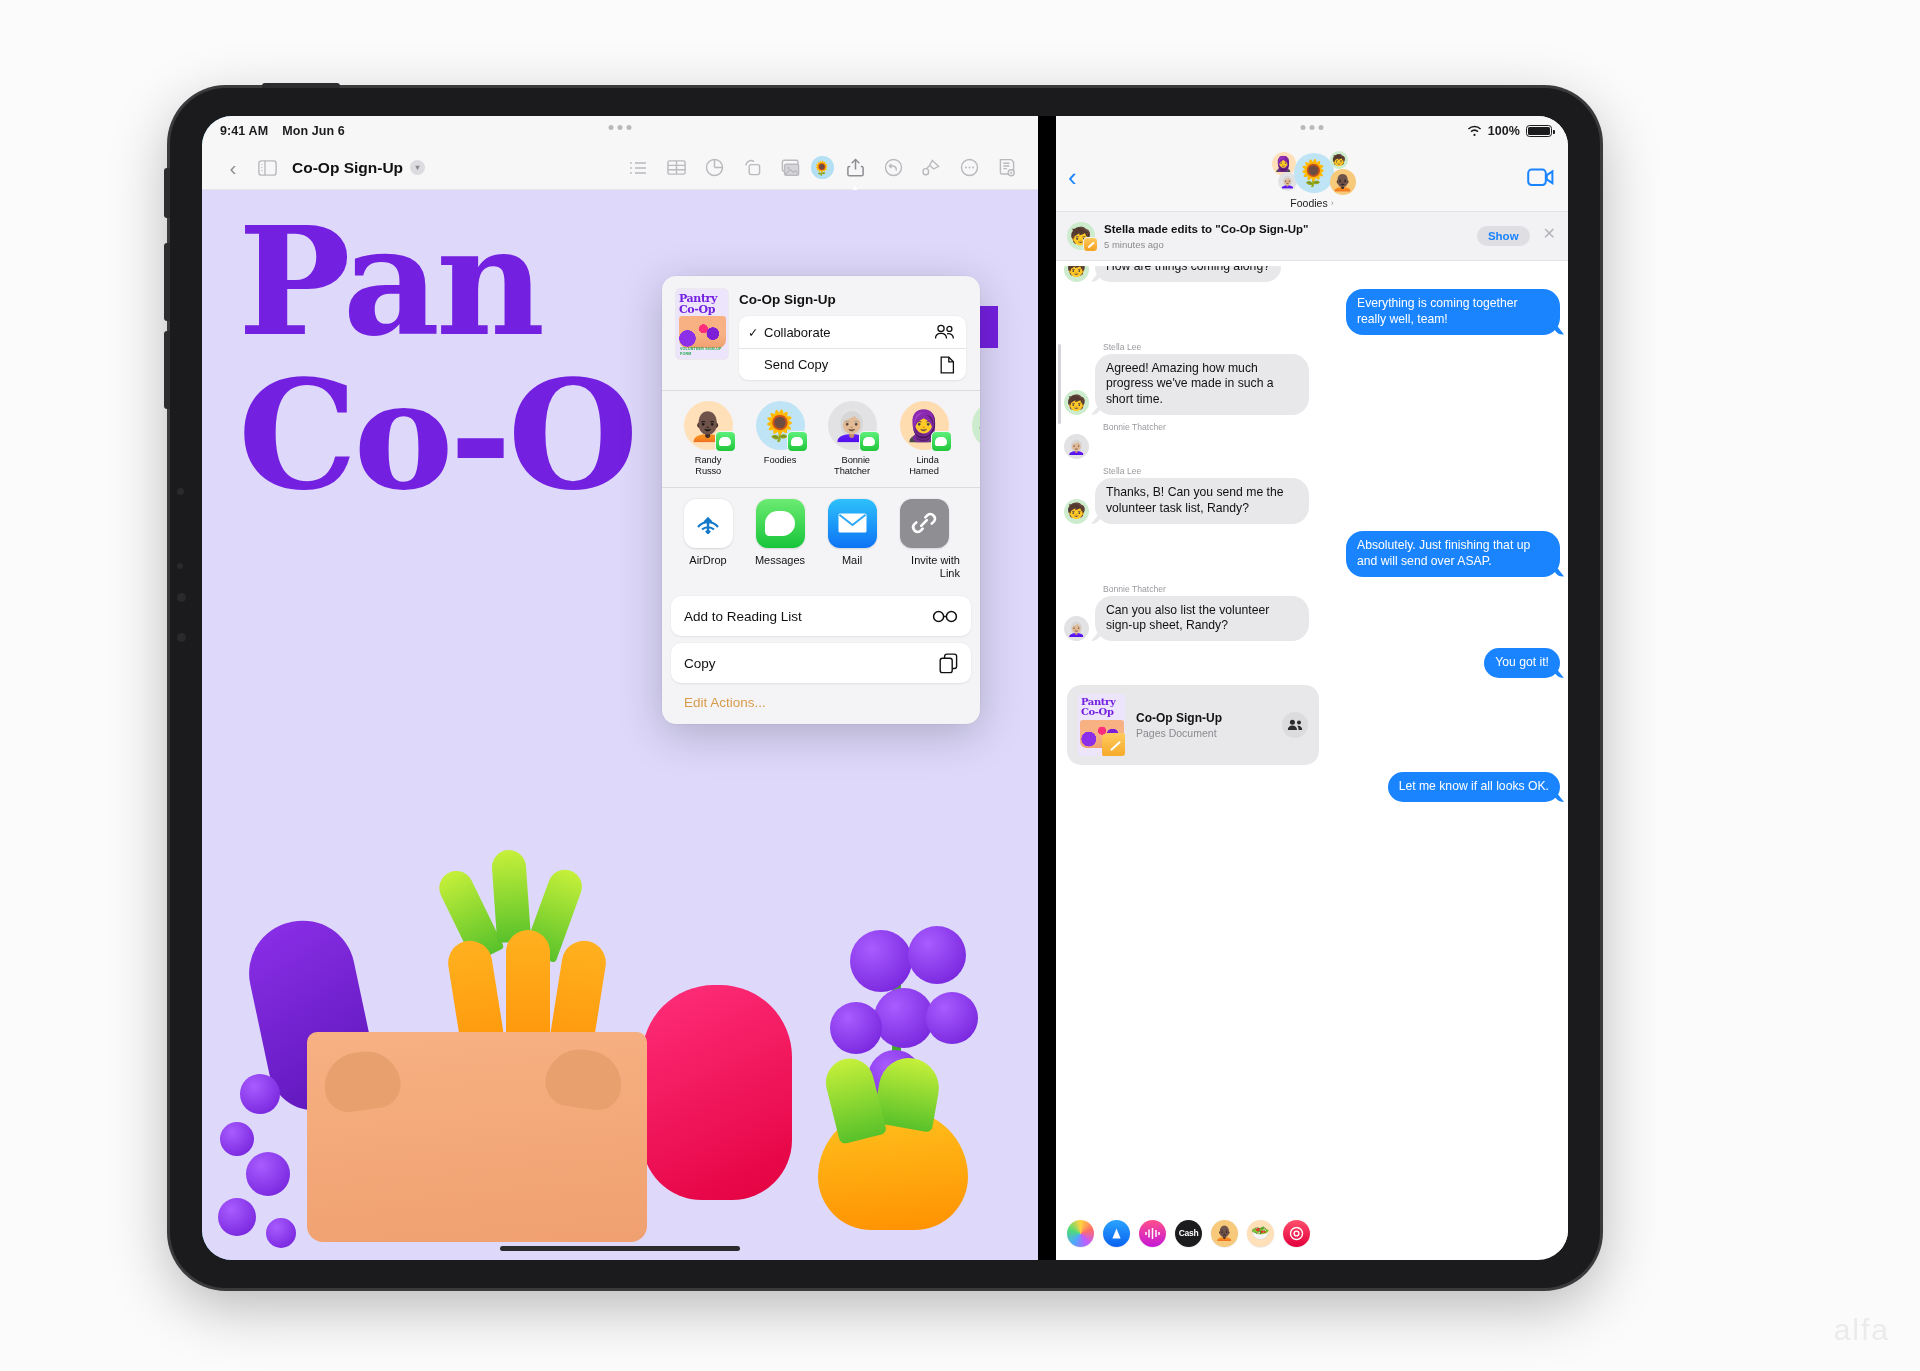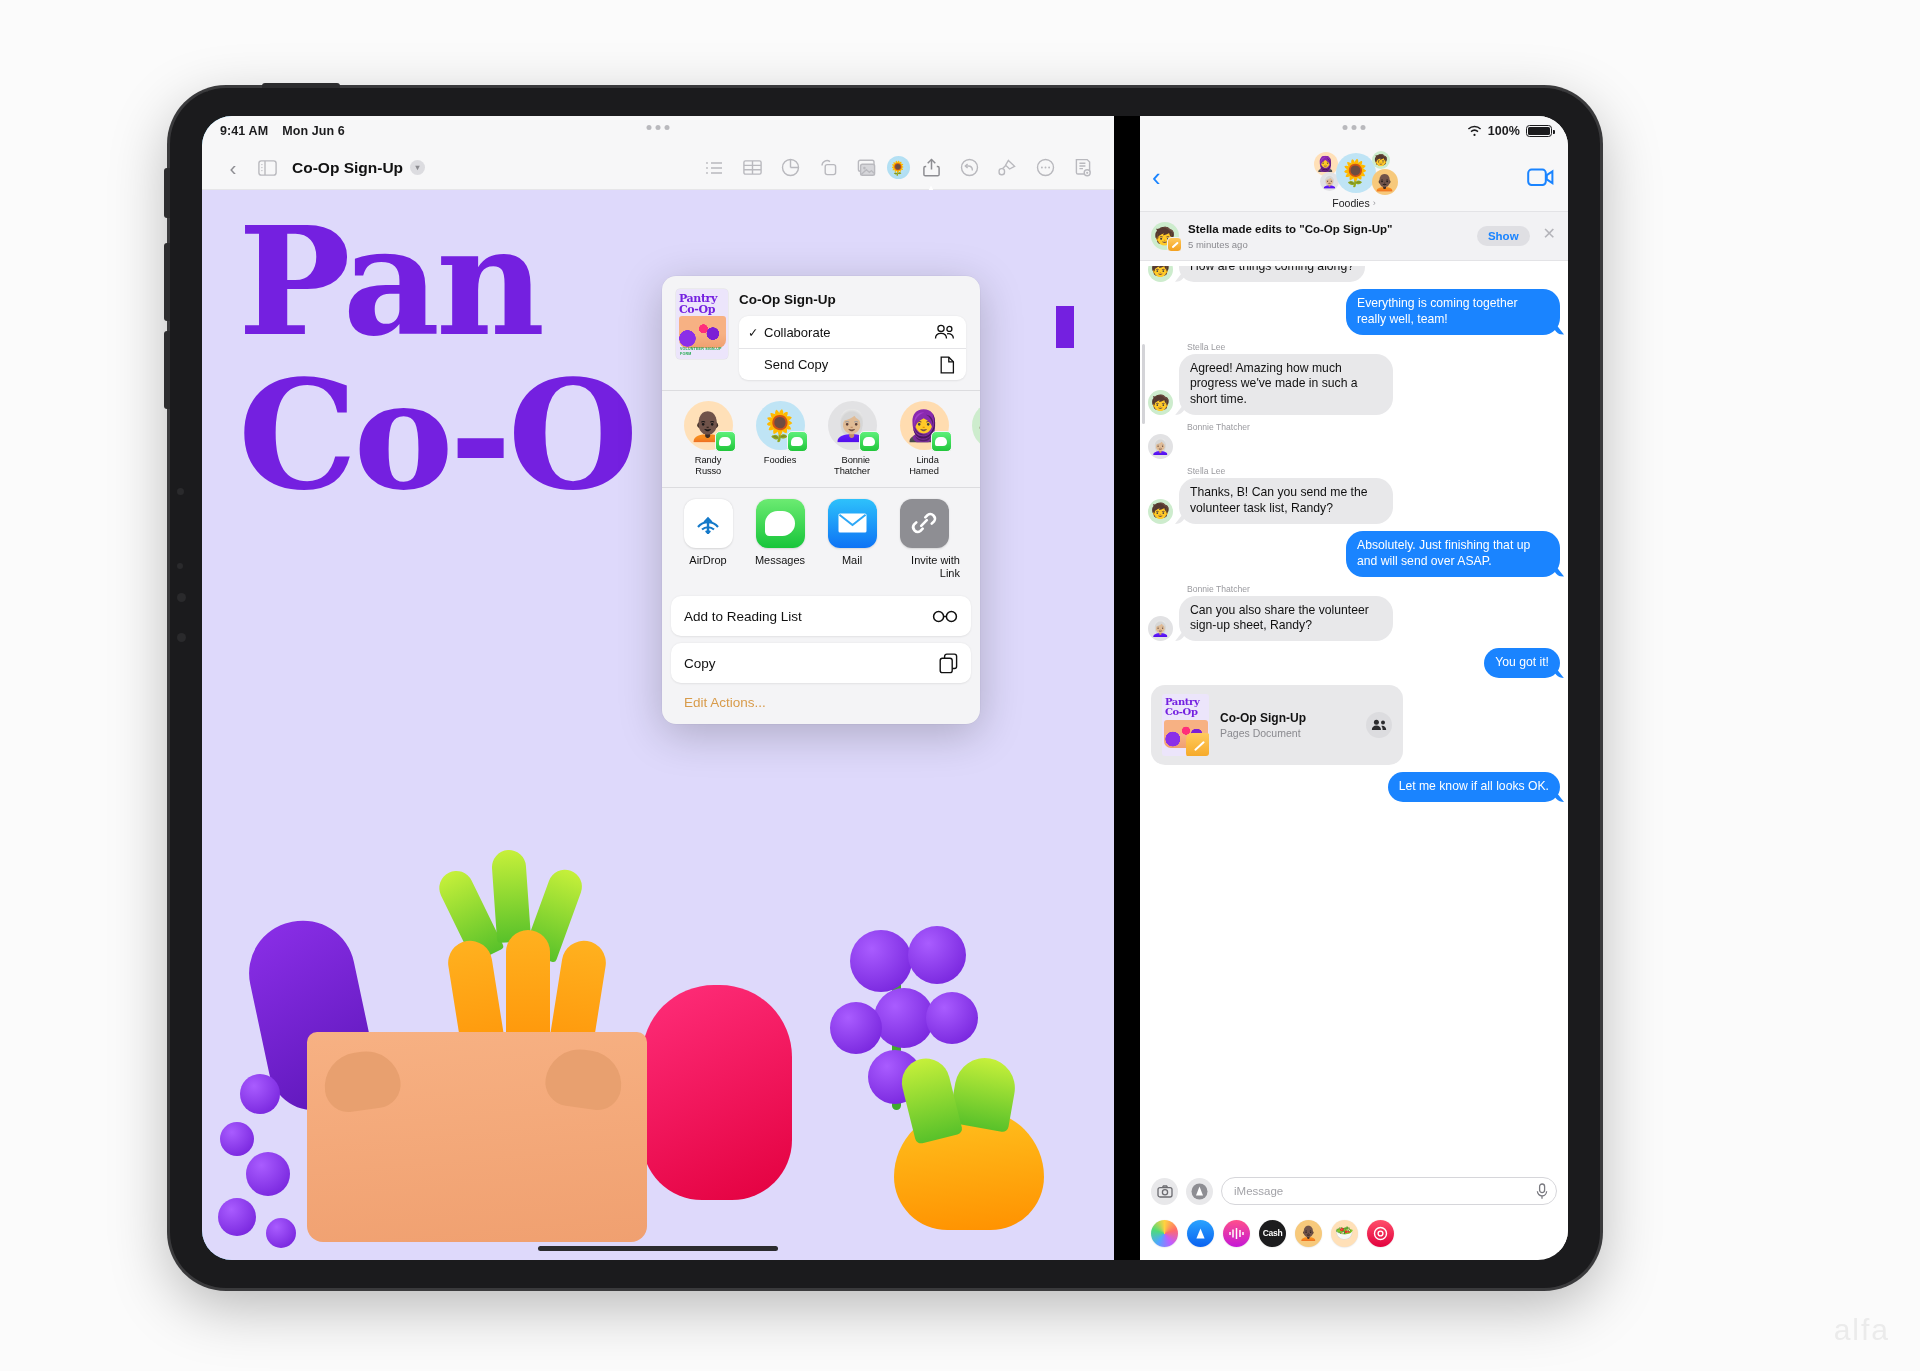--- a/index.html
+++ b/index.html
@@ -28,25 +28,25 @@
 
   #screen {
     position:absolute; left:32px; top:28px; right:32px; bottom:28px;
     background:#000; border-radius:30px; overflow:hidden;
     display:flex;
   }
 
   
   #pane-pages {
     position:relative;
-    width:912px; height:100%;
+    width:836px; height:100%;
     background:#7dd3fc;
     border-radius:14px 0 0 14px;
     overflow:hidden;
-    margin-right:26px;
+    margin-right:18px;
   }
   #pane-messages {
     position:relative;
     width:322px; height:100%;
     background:#fff;
     border-radius:0 14px 14px 0;
     overflow:hidden;
     flex:1;
   }
 
@@ -792,21 +792,21 @@
           <div class="bubble in">Thanks, B! Can you send me the volunteer task list, Randy?</div>
         </div>
 
         <div class="row out">
           <div class="bubble out">Absolutely. Just finishing that up and will send over ASAP.</div>
         </div>
 
         <div class="sender">Bonnie Thatcher</div>
         <div class="row">
           <div class="av" style="background:#e2e2e4;">👩🏼‍🦳</div>
-          <div class="bubble in">Can you also share the volunteer sign-up sheet, Randy?</div>
+          <div class="bubble in">Can you also list the volunteer sign-up sheet, Randy?</div>
         </div>
 
         <div class="row out">
           <div class="bubble out">You got it!</div>
         </div>
 
         <div id="doc-attach">
           <div class="thumb">
             <div class="tt">Pantry</div>
             <div class="tt" style="padding-top:0;">Co-Op</div>
@@ -827,43 +827,20 @@
                 <path d="M10.4 6.9 C13.4 6.6 15.2 8.4 15.2 11 H11.6 C11.6 9.2 11.2 7.8 10.4 6.9 Z"></path>
             </svg>
           </div>
         </div>
 
         <div class="row out" style="position:relative;">
           <div class="bubble out">Let me know if all looks OK.</div>
         </div>
       </div>
 
-      <div id="msg-input-bar">
-        <div class="ib-btn">
-          <svg width="16" height="13" viewBox="0 0 16 13" fill="none" stroke="currentColor" stroke-width="1.3">
-            <rect x="1" y="2.6" width="14" height="9.4" rx="2"></rect>
-            <path d="M5.4 2.6 L6.4 1 H9.6 L10.6 2.6"></path>
-              <circle cx="8" cy="7.3" r="2.6"></circle>
-          </svg>
-        </div>
-        <div class="ib-btn">
-          <svg width="17" height="17" viewBox="0 0 17 17" fill="none">
-            <circle cx="8.5" cy="8.5" r="8" fill="#8e8e93"></circle>
-            <path d="M8.5 3.6 L12 12.4 H5 Z" fill="#fff"></path>
-          </svg>
-        </div>
-        <div id="ib-field">
-          <span id="ib-placeholder">iMessage</span>
-          <svg width="12" height="17" viewBox="0 0 12 17" fill="none" stroke="#7a7a80" stroke-width="1.3">
-            <rect x="3.6" y="1" width="5" height="8.6" rx="2.5"></rect>
-            <path d="M1.4 8.2 A4.6 4.6 0 0 0 10.6 8.2"></path>
-              <line x1="6" y1="13" x2="6" y2="15.8"></line>
-          </svg>
-        </div>
-      </div>
 
       <div id="msg-appdrawer">
         <div class="dock-ico" style="background:conic-gradient(#ffd23f,#ff6b6b,#c25bff,#4ea8ff,#4ddb7a,#ffd23f);"></div>
         <div class="dock-ico" style="background:linear-gradient(180deg,#2aa3ff,#0a62f0);color:#fff;">
           <svg width="15" height="15" viewBox="0 0 15 15" fill="#fff">
               <path d="M7.5 2.4 L11.6 12.6 H3.4 Z"></path>
             </svg>
         </div>
         <div class="dock-ico" style="background:linear-gradient(180deg,#ff4f8b,#c518d6);">
           <svg width="17" height="13" viewBox="0 0 17 13" stroke="#fff" stroke-width="1.5">

